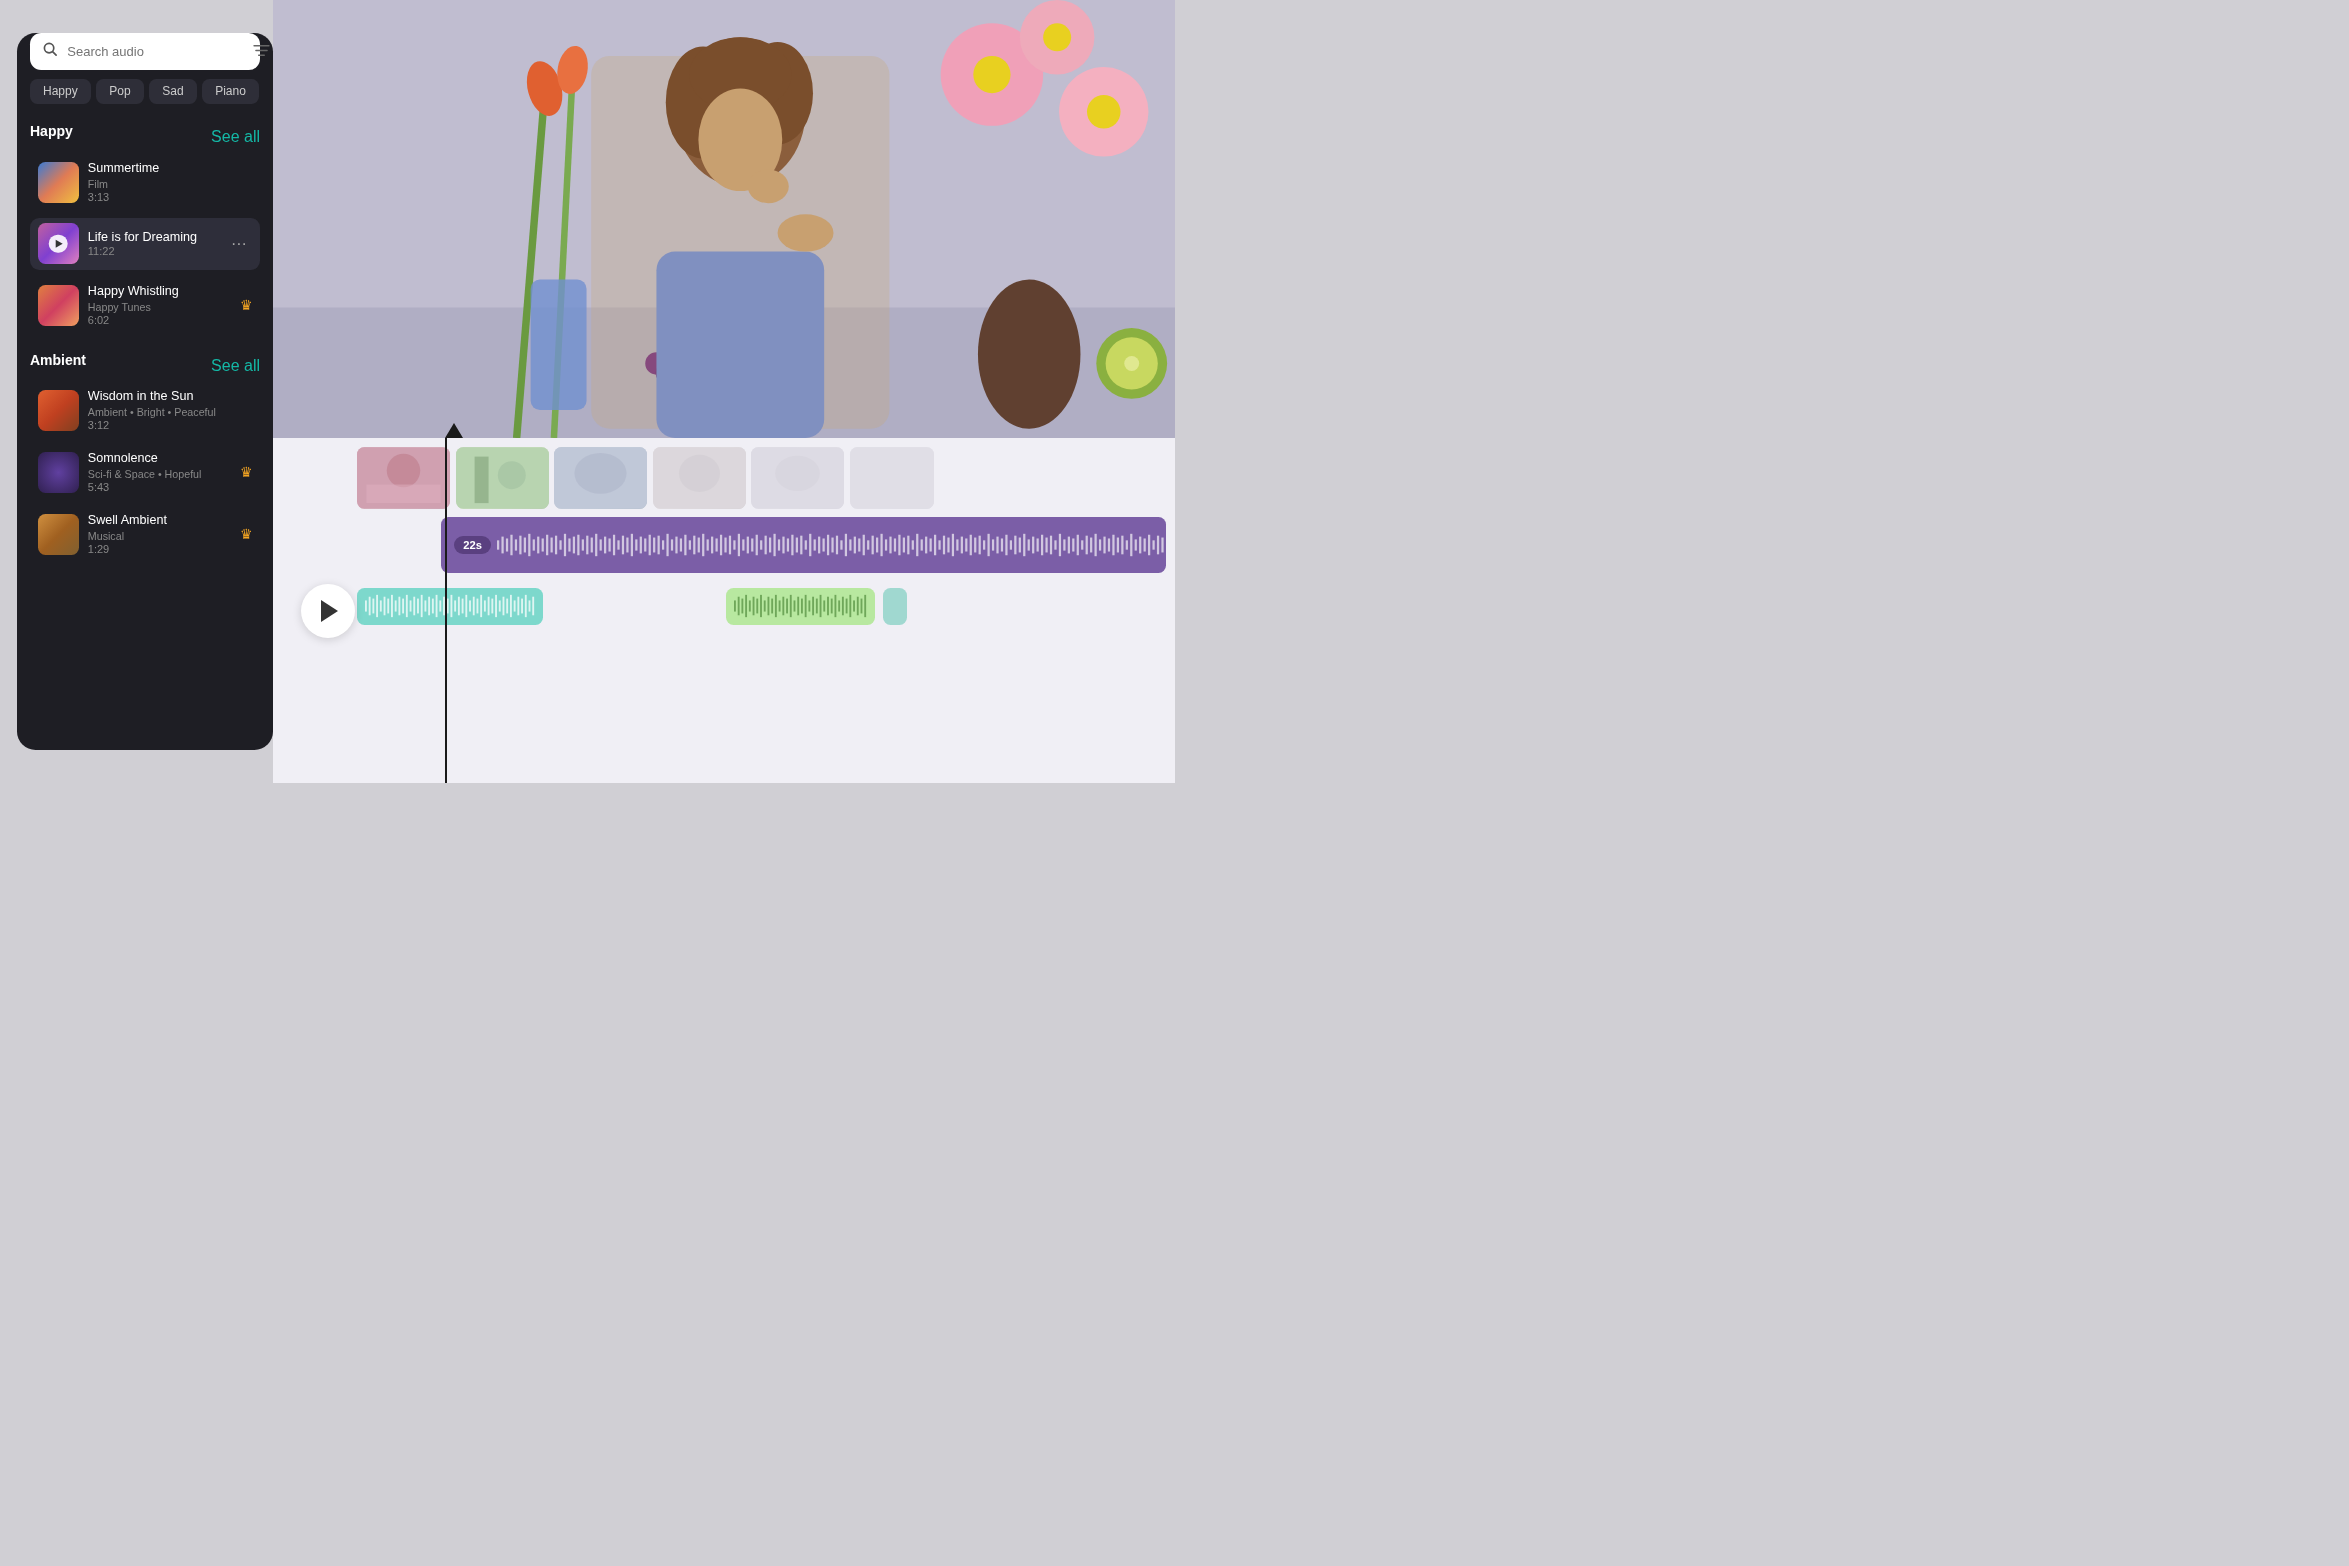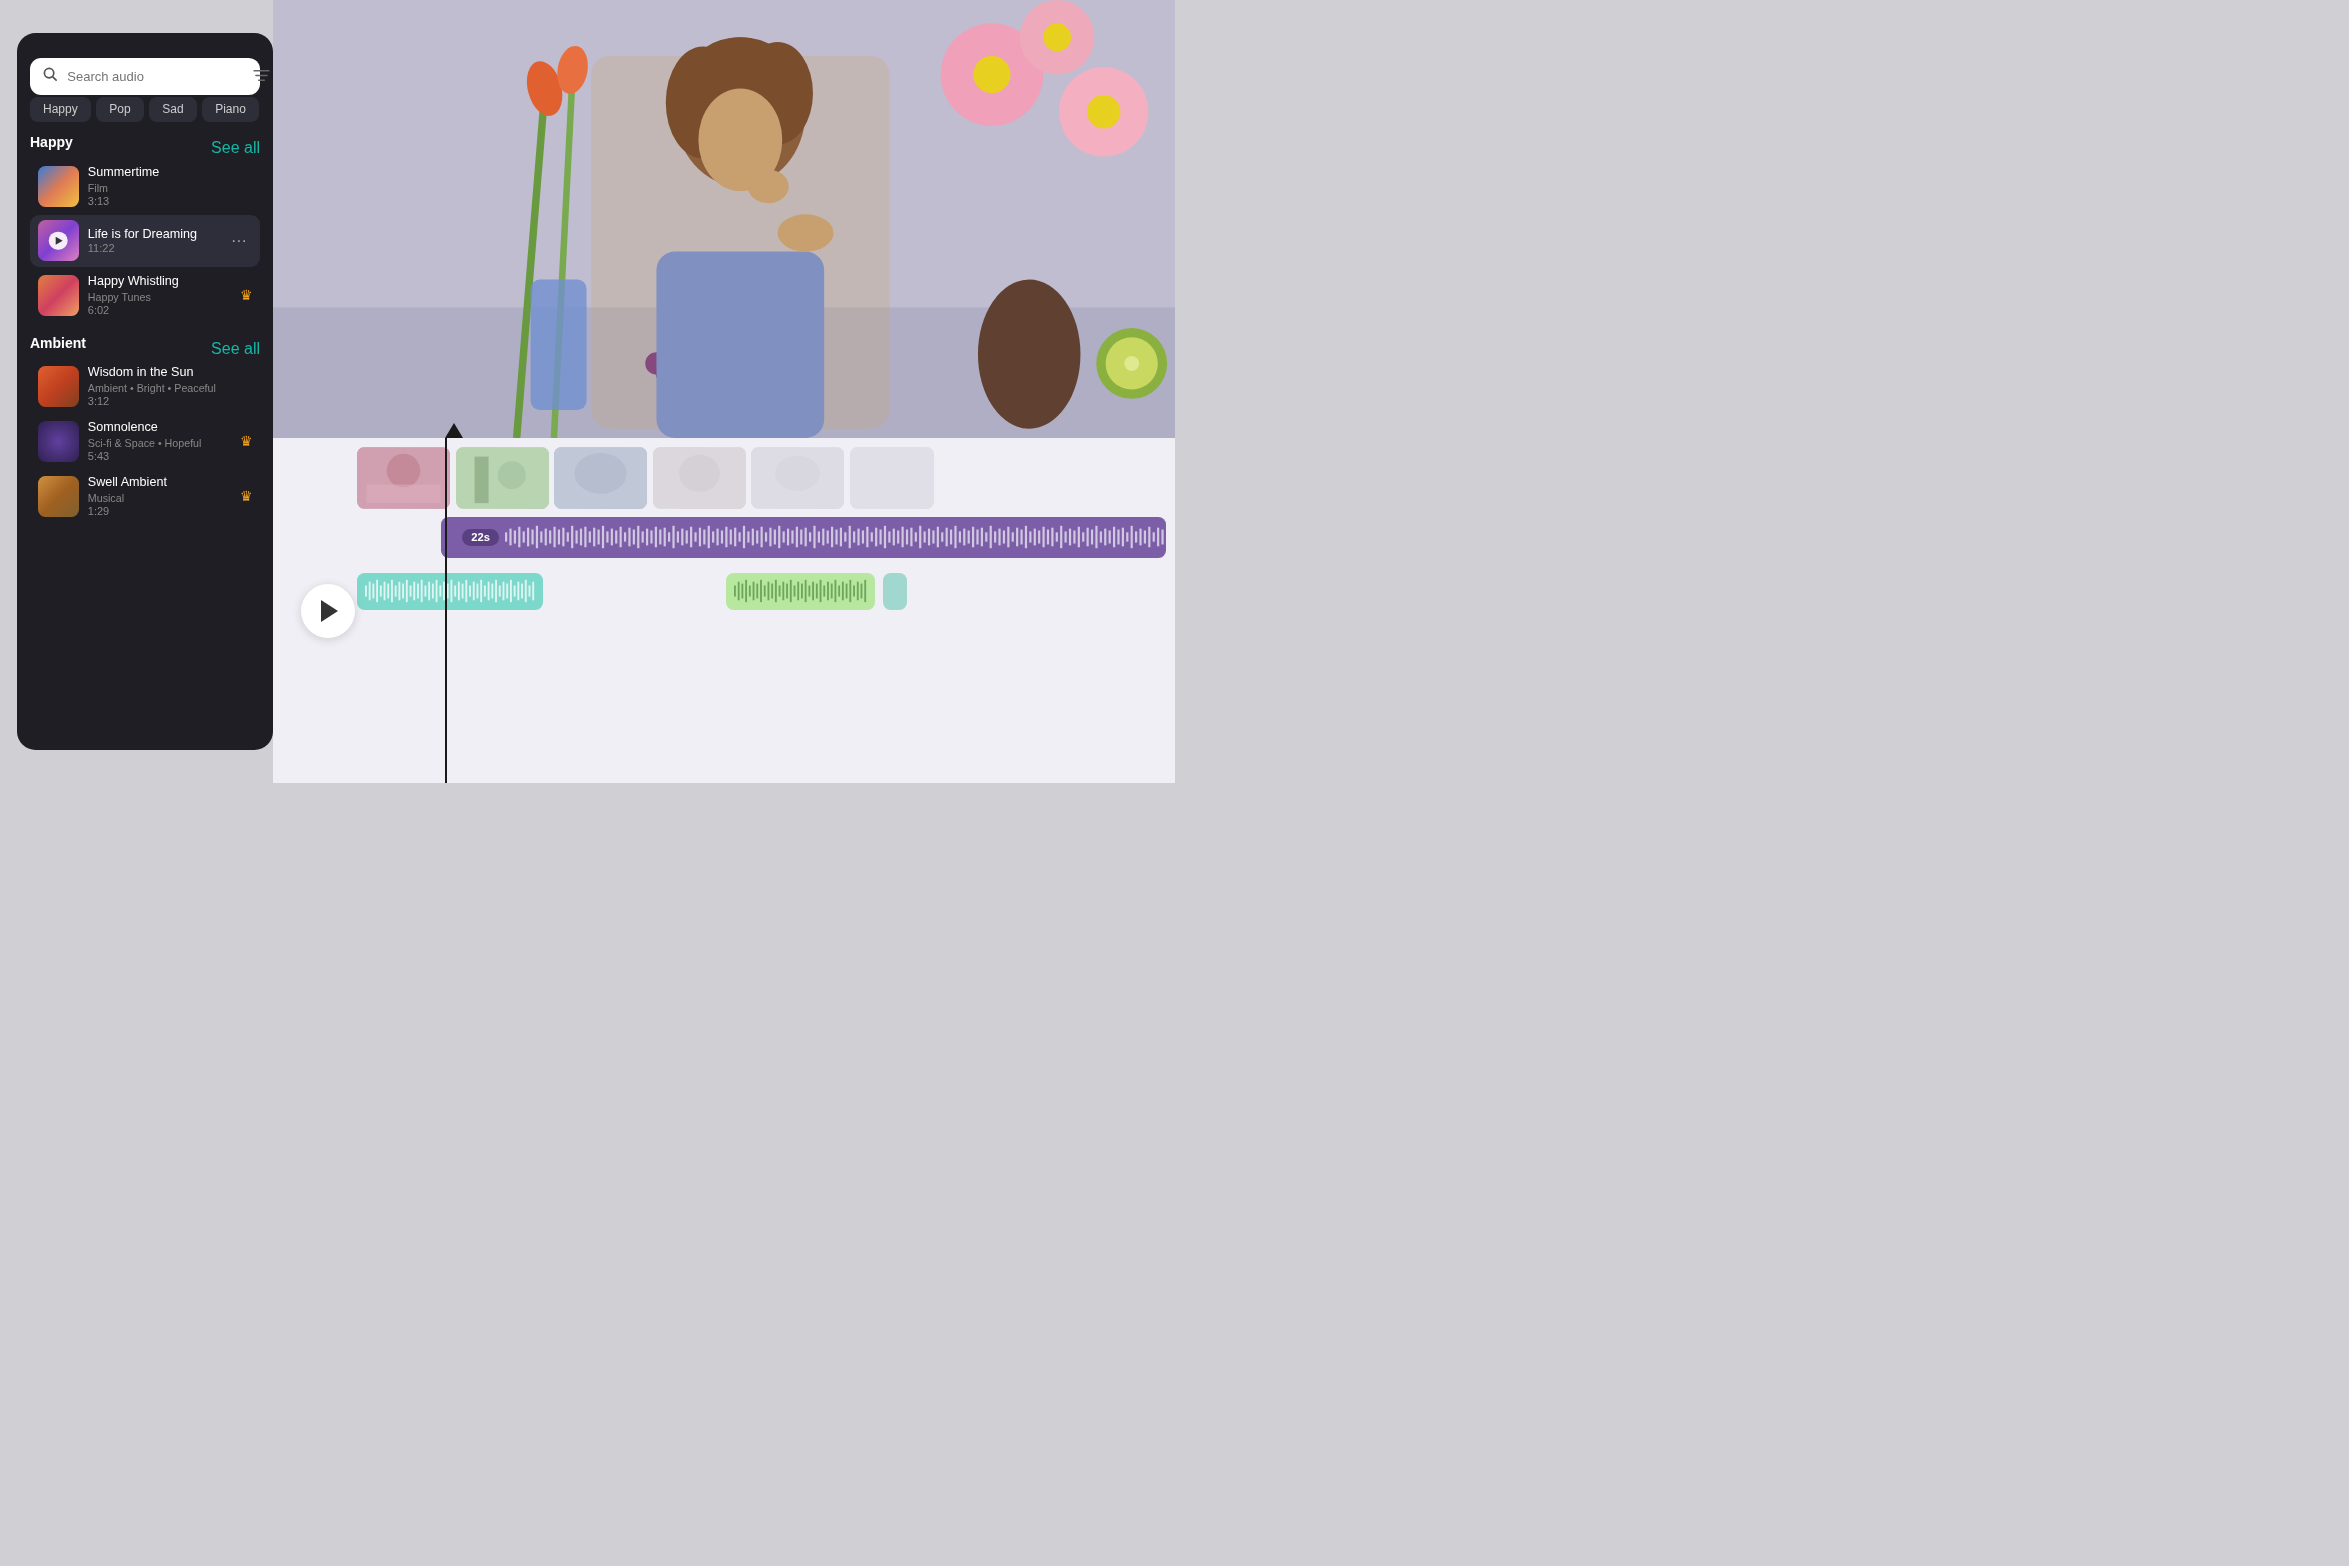--- a/index.html
+++ b/index.html
@@ -12,24 +12,24 @@
       overflow: hidden;
     }
 
     
     .left-panel {
       width: 256px;
       min-width: 256px;
       background: #1e1e24;
       border-radius: 18.6px;
       margin: 33px 0 33px 17px;
-      padding: 25px 13px;
+      padding: 0 13px;
       display: flex;
       flex-direction: column;
-      gap: 2px;
+      gap: 9px;
       overflow-y: auto;
       overflow-x: hidden;
       position: relative;
       z-index: 10;
     }
 
     .search-bar {
       background: #ffffff;
       border-radius: 11.2px;
       padding: 9.3px 13px;
@@ -262,28 +262,28 @@
       flex-shrink: 0;
     }
     .vt-1 { background: linear-gradient(135deg, #d8b0c0, #e0c8d0, #c8a8b8); }
     .vt-2 { background: linear-gradient(135deg, #c8d4c0, #d8e4c8, #b8c8b0); }
     .vt-3 { background: linear-gradient(135deg, #c0c8d4, #c8d0dc, #b0bcc8); }
     .vt-4 { background: linear-gradient(135deg, #d0c8c8, #dcd4d4, #c0b8b8); opacity: 0.6; }
     .vt-5 { background: linear-gradient(135deg, #c8c8d0, #d4d4dc, #b8b8c8); opacity: 0.5; }
 
     
     .audio-track-purple {
-      height: 41px;
+      height: 56px;
       margin: 0 0 5.6px 84px;
       background: #7b5ea7;
       border-radius: 7.5px;
       position: relative;
       display: flex;
       align-items: center;
-      padding-left: 21px;
+      padding-left: 13px;
     }
 
     .audio-label-badge {
       background: #5a4080;
       border-radius: 13px;
       padding: 2.8px 9.3px;
       color: #fff;
       font-size: 11.2px;
       font-weight: 600;
       white-space: nowrap;

